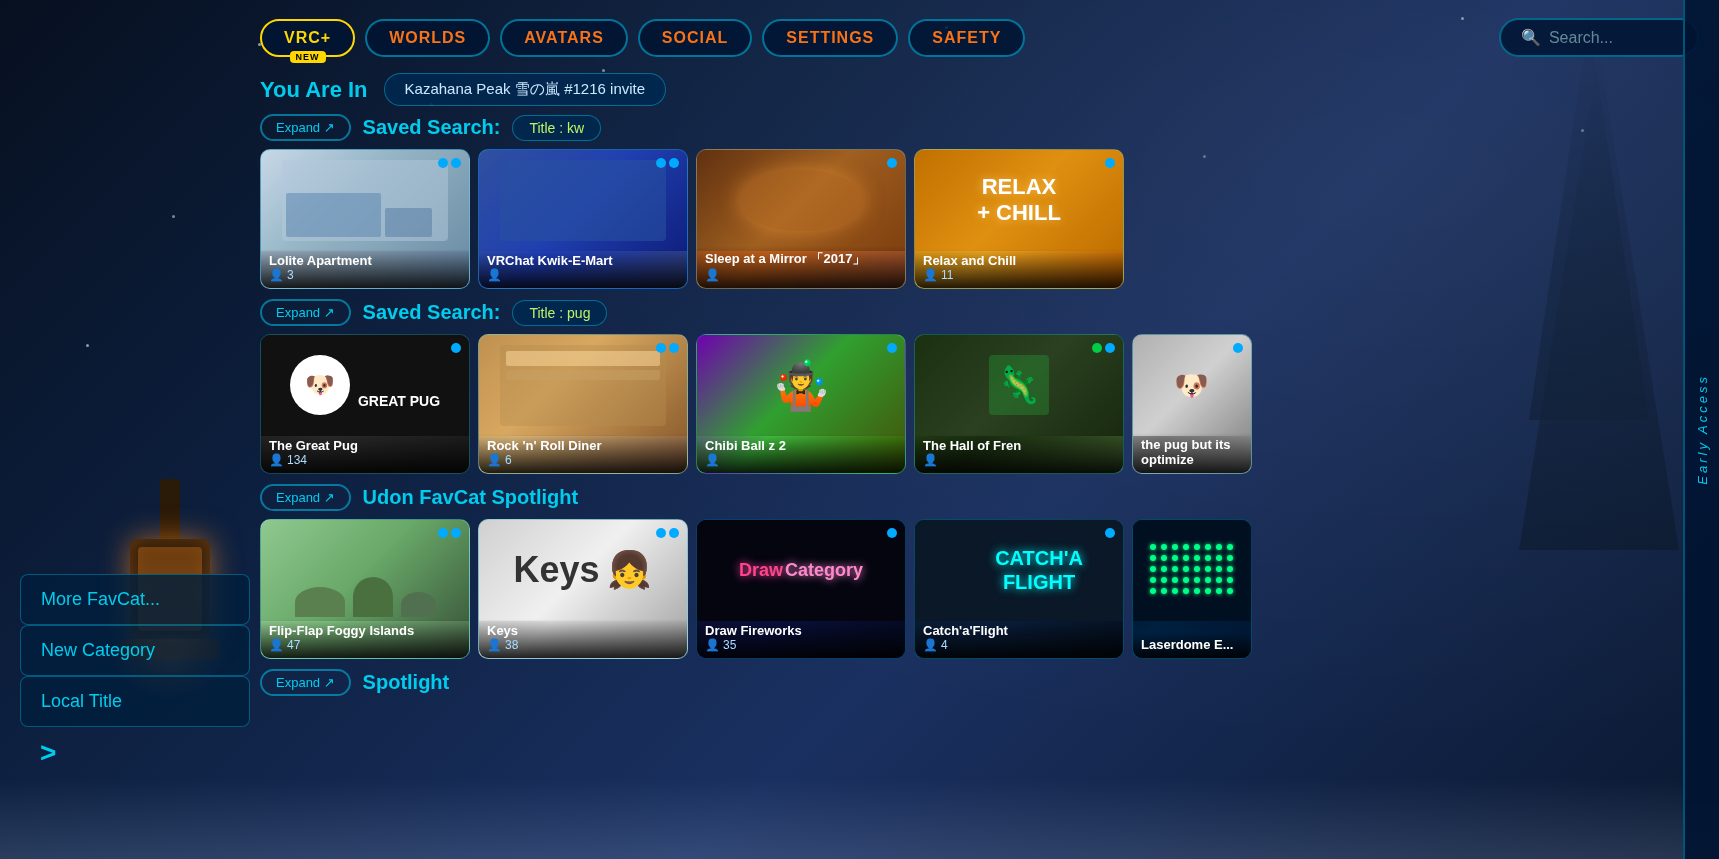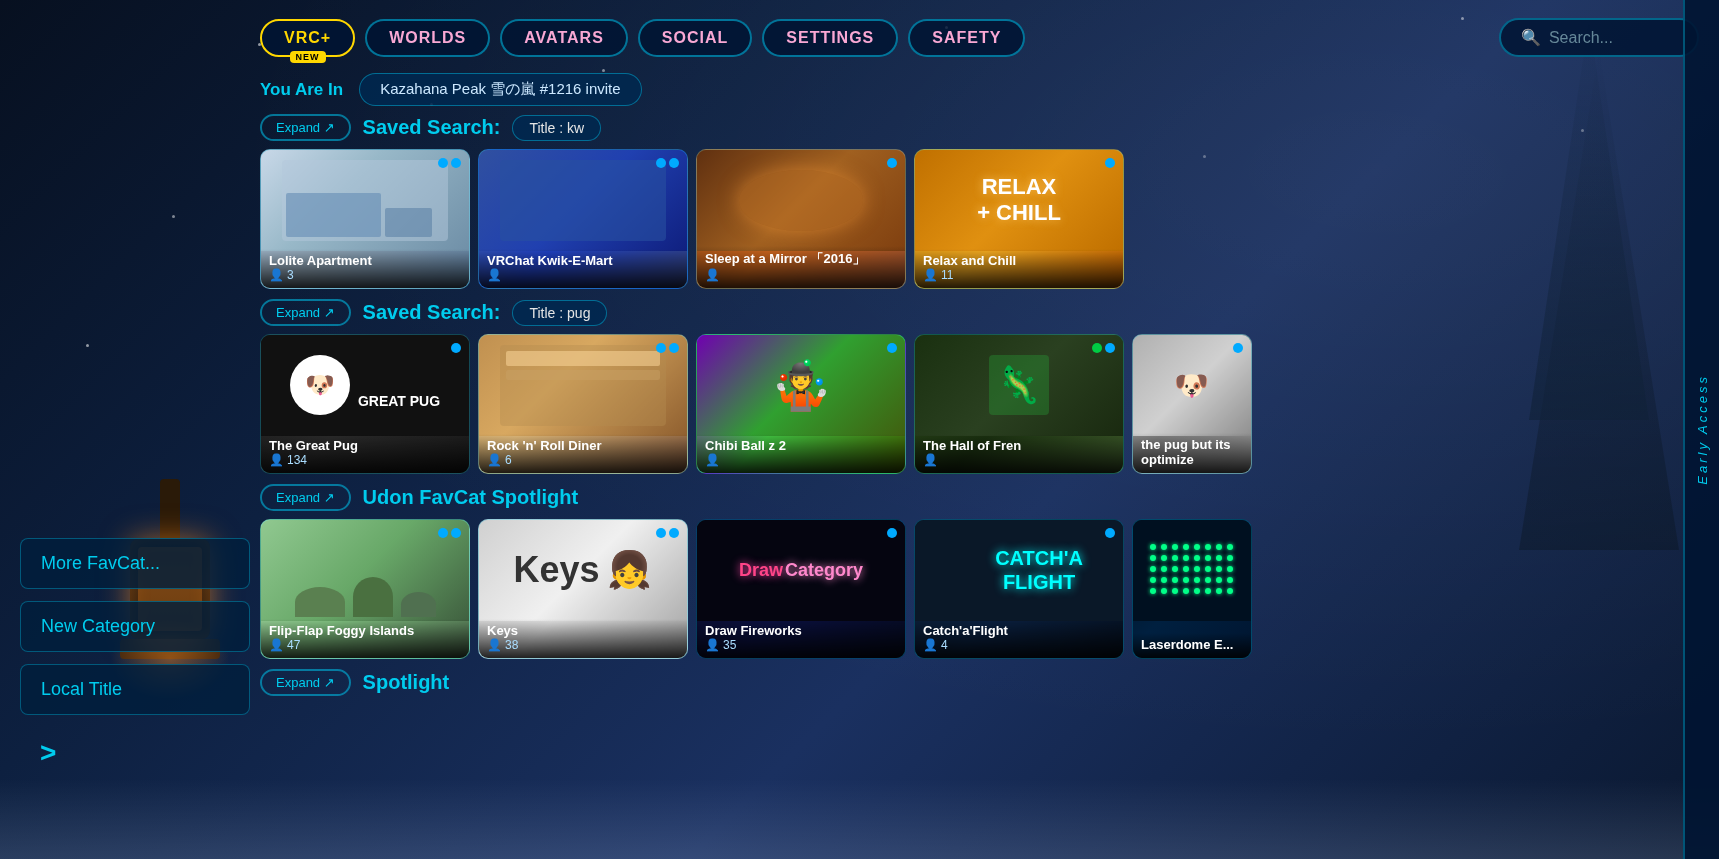--- a/index.html
+++ b/index.html
@@ -59,21 +59,21 @@
       z-index: 10;
       display: flex;
     }
     .sidebar {
       width: 250px;
       display: flex;
       flex-direction: column;
       justify-content: flex-end;
       padding-bottom: 80px;
       padding-left: 20px;
-      gap: 12px;
+      gap: 0;
     }
     .sidebar-btn {
       background: rgba(0, 30, 60, 0.8);
       border: 1px solid rgba(0, 180, 220, 0.4);
       border-radius: 8px;
       padding: 14px 20px;
       color: #00ccee;
       font-size: 18px;
       cursor: pointer;
       text-align: left;
@@ -96,21 +96,21 @@
       align-items: center;
       gap: 10px;
       padding: 8px 0;
       margin-bottom: 8px;
     }
     .nav-btn {
       background: rgba(0, 20, 50, 0.85);
       border: 2px solid rgba(0, 180, 220, 0.6);
       border-radius: 25px;
       padding: 8px 22px;
-      color: #f9a8d4;
+      color: #f97316;
       font-size: 16px;
       font-weight: bold;
       cursor: pointer;
       letter-spacing: 1px;
     }
     .nav-btn.active {
       border-color: #ffd700;
       color: #ffd700;
       position: relative;
     }
@@ -161,21 +161,21 @@
       font-style: italic;
     }
     .you-are-in {
       display: flex;
       align-items: center;
       gap: 16px;
       margin-bottom: 8px;
     }
     .you-are-in-label {
       color: #00ccee;
-      font-size: 17px;
+      font-size: 22px;
       font-weight: bold;
       text-align: center;
     }
     .location-badge {
       background: rgba(0, 40, 80, 0.85);
       border: 1px solid rgba(0, 180, 220, 0.5);
       border-radius: 20px;
       padding: 6px 20px;
       color: #cce8ff;
       font-size: 15px;
@@ -204,21 +204,21 @@
     .section-title {
       color: #00ccee;
       font-size: 20px;
       font-weight: bold;
     }
     .search-tag {
       background: rgba(0, 40, 80, 0.85);
       border: 1px solid rgba(0, 180, 220, 0.5);
       border-radius: 15px;
       padding: 4px 16px;
-      color: #e5e5e5;
+      color: #bef264;
       font-size: 14px;
     }
     .worlds-row {
       display: flex;
       gap: 8px;
       overflow: hidden;
     }
     .world-card {
       width: 210px;
       min-width: 210px;
@@ -424,21 +424,21 @@
         </div>
 
         <div class="world-card card-sleep">
           <div style="width:100%;height:73%;background:linear-gradient(135deg,#603010 0%,#a06020 50%,#804010 100%);display:flex;align-items:center;justify-content:center;">
             <div style="width:60%;height:60%;background:rgba(200,120,40,0.4);border-radius:50%;box-shadow:0 0 20px rgba(255,160,60,0.5);"></div>
           </div>
           <div class="dot-indicator">
             <div class="dot"></div>
           </div>
           <div class="world-card-overlay">
-            <div class="world-name">Sleep at a Mirror 「2016」</div>
+            <div class="world-name">Sleep at a Mirror 「2017」</div>
             <div class="world-users">
               <span class="user-icon">👤</span>
             </div>
           </div>
         </div>
 
         <div class="world-card card-relax">
           <div style="width:100%;height:73%;background:linear-gradient(135deg,#c07000 0%,#e09010 50%,#c07000 100%);display:flex;align-items:center;justify-content:center;flex-direction:column;">
             <div class="relax-text">RELAX<br>+ CHILL</div>
           </div>

